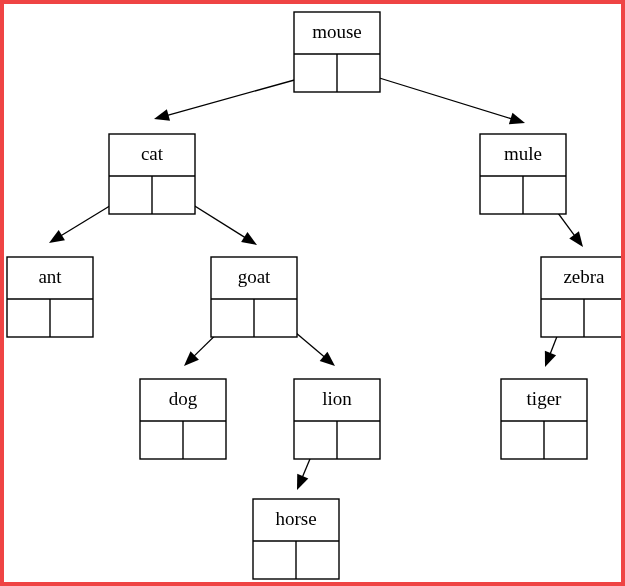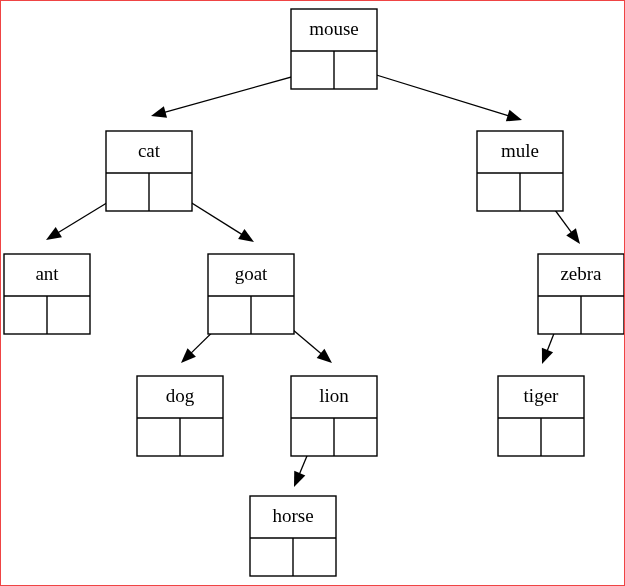--- a/index.html
+++ b/index.html
@@ -8,21 +8,21 @@
     background: #ffffff;
   }
   body {
     font-family: "Liberation Serif", serif;
   }
   #diagram-frame {
     position: relative;
     width: 625px;
     height: 586px;
     box-sizing: border-box;
-    border: 1px solid #ef4444;
+    border: 4px solid #ef4444;
     background: #ffffff;
     overflow: hidden;
   }
   #tree-svg {
     display: block;
     width: 623px;
     height: 584px;
   }
   .node-box {
     fill: #ffffff;

